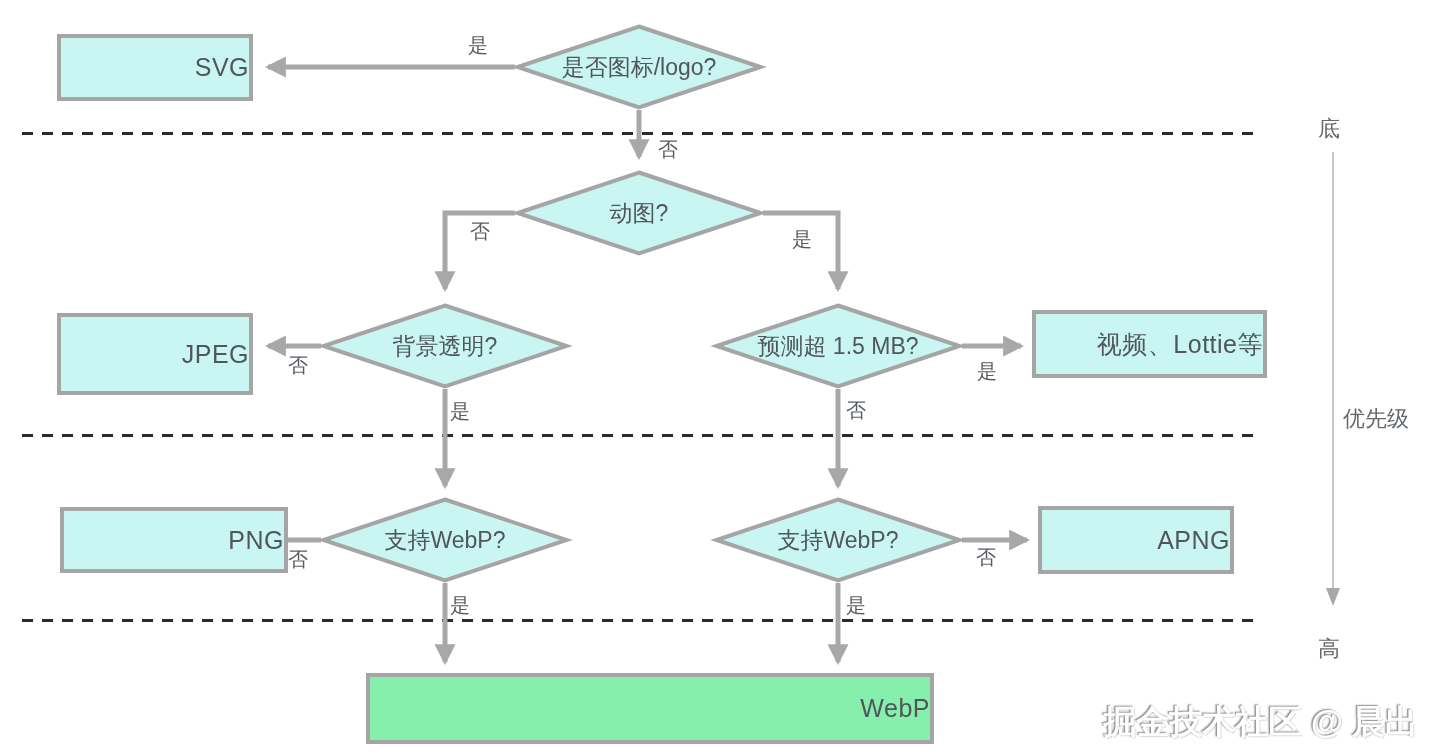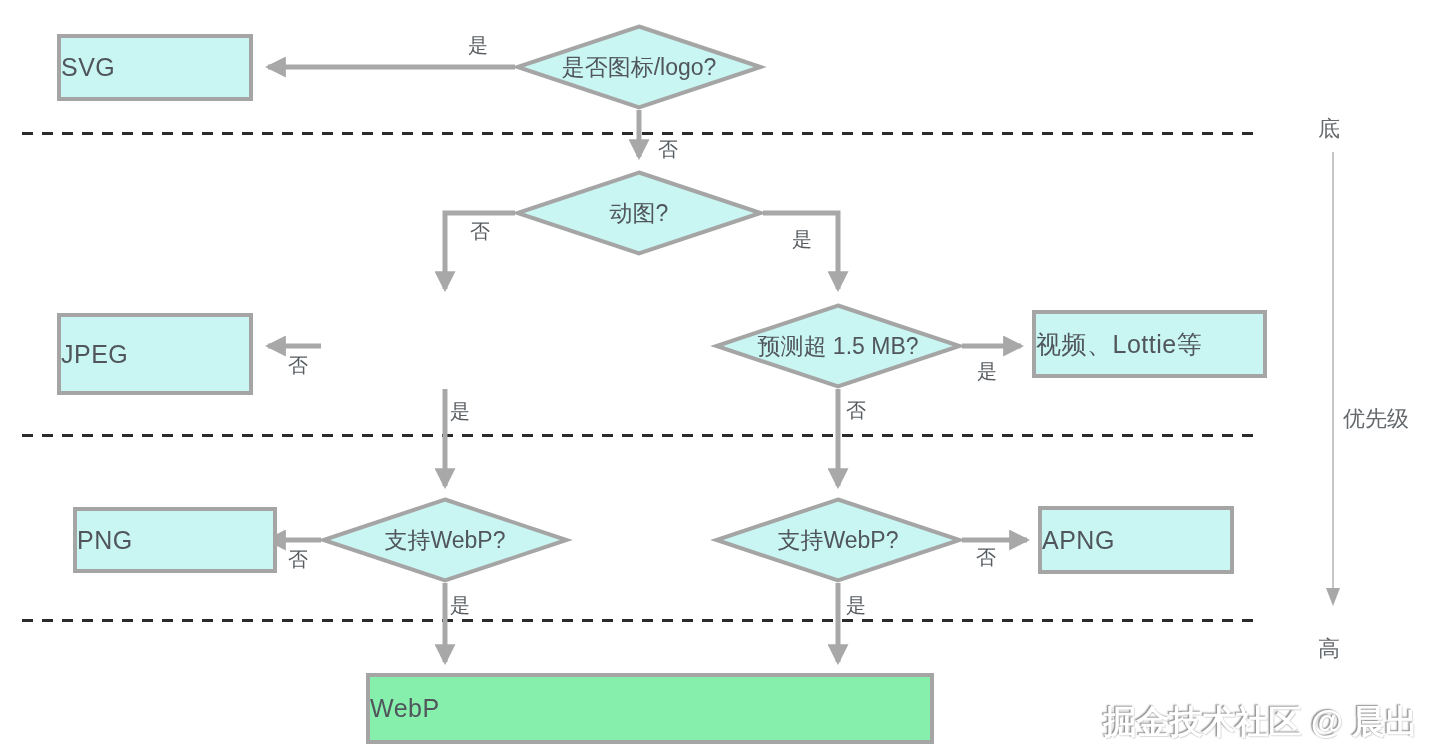--- a/index.html
+++ b/index.html
@@ -2,21 +2,21 @@
 <html><head>
 <meta charset="utf-8">
 <style>
   html,body { margin:0; padding:0; background:#fff; }
   .canvas {
     position:relative; width:1440px; height:754px; background:#ffffff;
     font-family:"Liberation Sans","DejaVu Sans",sans-serif; overflow:hidden;
   }
   .layer { position:absolute; left:0; top:0; width:1440px; height:754px; }
   .box {
-    position:absolute; display:flex; align-items:center; justify-content:flex-start;
+    position:absolute; display:flex; align-items:center; justify-content:flex-end;
     background:#c9f6f3; border:4px solid #a5a5a5; box-sizing:border-box;
     color:#50565b; font-size:25px; font-weight:500; letter-spacing:0.5px;
   }
   .box.result { background:#86efac; }
   .diamond {
     position:absolute; width:248px; height:86px;
     display:flex; align-items:center; justify-content:center;
   }
   .diamond svg { position:absolute; left:0; top:0; width:100%; height:100%; overflow:visible; }
   .diamond .dlabel { position:relative; color:#50565b; font-size:23px; font-weight:500; }
@@ -62,21 +62,21 @@
     <line x1="1333" y1="152" x2="1333" y2="590" stroke="#b3b3b3" stroke-width="1.5"></line>
     <polygon points="1333,606 1326,588 1340,588" fill="#a8a8a8"></polygon>
   </svg>
 
   <div class="box" style="left:57px; top:34px; width:196px; height:67px">
     <span>SVG</span>
   </div>
   <div class="box" style="left:57px; top:313px; width:196px; height:82px">
     <span>JPEG</span>
   </div>
-  <div class="box" style="left:73px; top:507px; width:204px; height:66px">
+  <div class="box" style="left:60px; top:507px; width:228px; height:66px">
     <span>PNG</span>
   </div>
   <div class="box" style="left:1032px; top:310px; width:235px; height:68px">
     <span>视频、Lottie等</span>
   </div>
   <div class="box" style="left:1038px; top:506px; width:196px; height:68px">
     <span>APNG</span>
   </div>
   <div class="box result" style="left:366px; top:673px; width:568px; height:71px">
     <span>WebP</span>
@@ -86,20 +86,26 @@
     <svg viewBox="0 0 248 86">
         <polygon points="124,2.5 245.5,43 124,83.5 2.5,43" fill="#c9f6f3" stroke="#a5a5a5" stroke-width="4"></polygon>
       </svg>
     <span class="dlabel">动图?</span>
   </div>
   <div class="diamond" style="left:515px; top:24px">
     <svg viewBox="0 0 248 86">
         <polygon points="124,2.5 245.5,43 124,83.5 2.5,43" fill="#c9f6f3" stroke="#a5a5a5" stroke-width="4"></polygon>
       </svg>
     <span class="dlabel">是否图标/logo?</span>
+  </div>
+  <div class="diamond" style="left:321px; top:303px">
+    <svg viewBox="0 0 248 86">
+        <polygon points="124,2.5 245.5,43 124,83.5 2.5,43" fill="#c9f6f3" stroke="#a5a5a5" stroke-width="4"></polygon>
+      </svg>
+    <span class="dlabel">背景透明?</span>
   </div>
   <div class="diamond" style="left:714px; top:303px">
     <svg viewBox="0 0 248 86">
         <polygon points="124,2.5 245.5,43 124,83.5 2.5,43" fill="#c9f6f3" stroke="#a5a5a5" stroke-width="4"></polygon>
       </svg>
     <span class="dlabel">预测超 1.5 MB?</span>
   </div>
   <div class="diamond" style="left:321px; top:497px">
     <svg viewBox="0 0 248 86">
         <polygon points="124,2.5 245.5,43 124,83.5 2.5,43" fill="#c9f6f3" stroke="#a5a5a5" stroke-width="4"></polygon>

